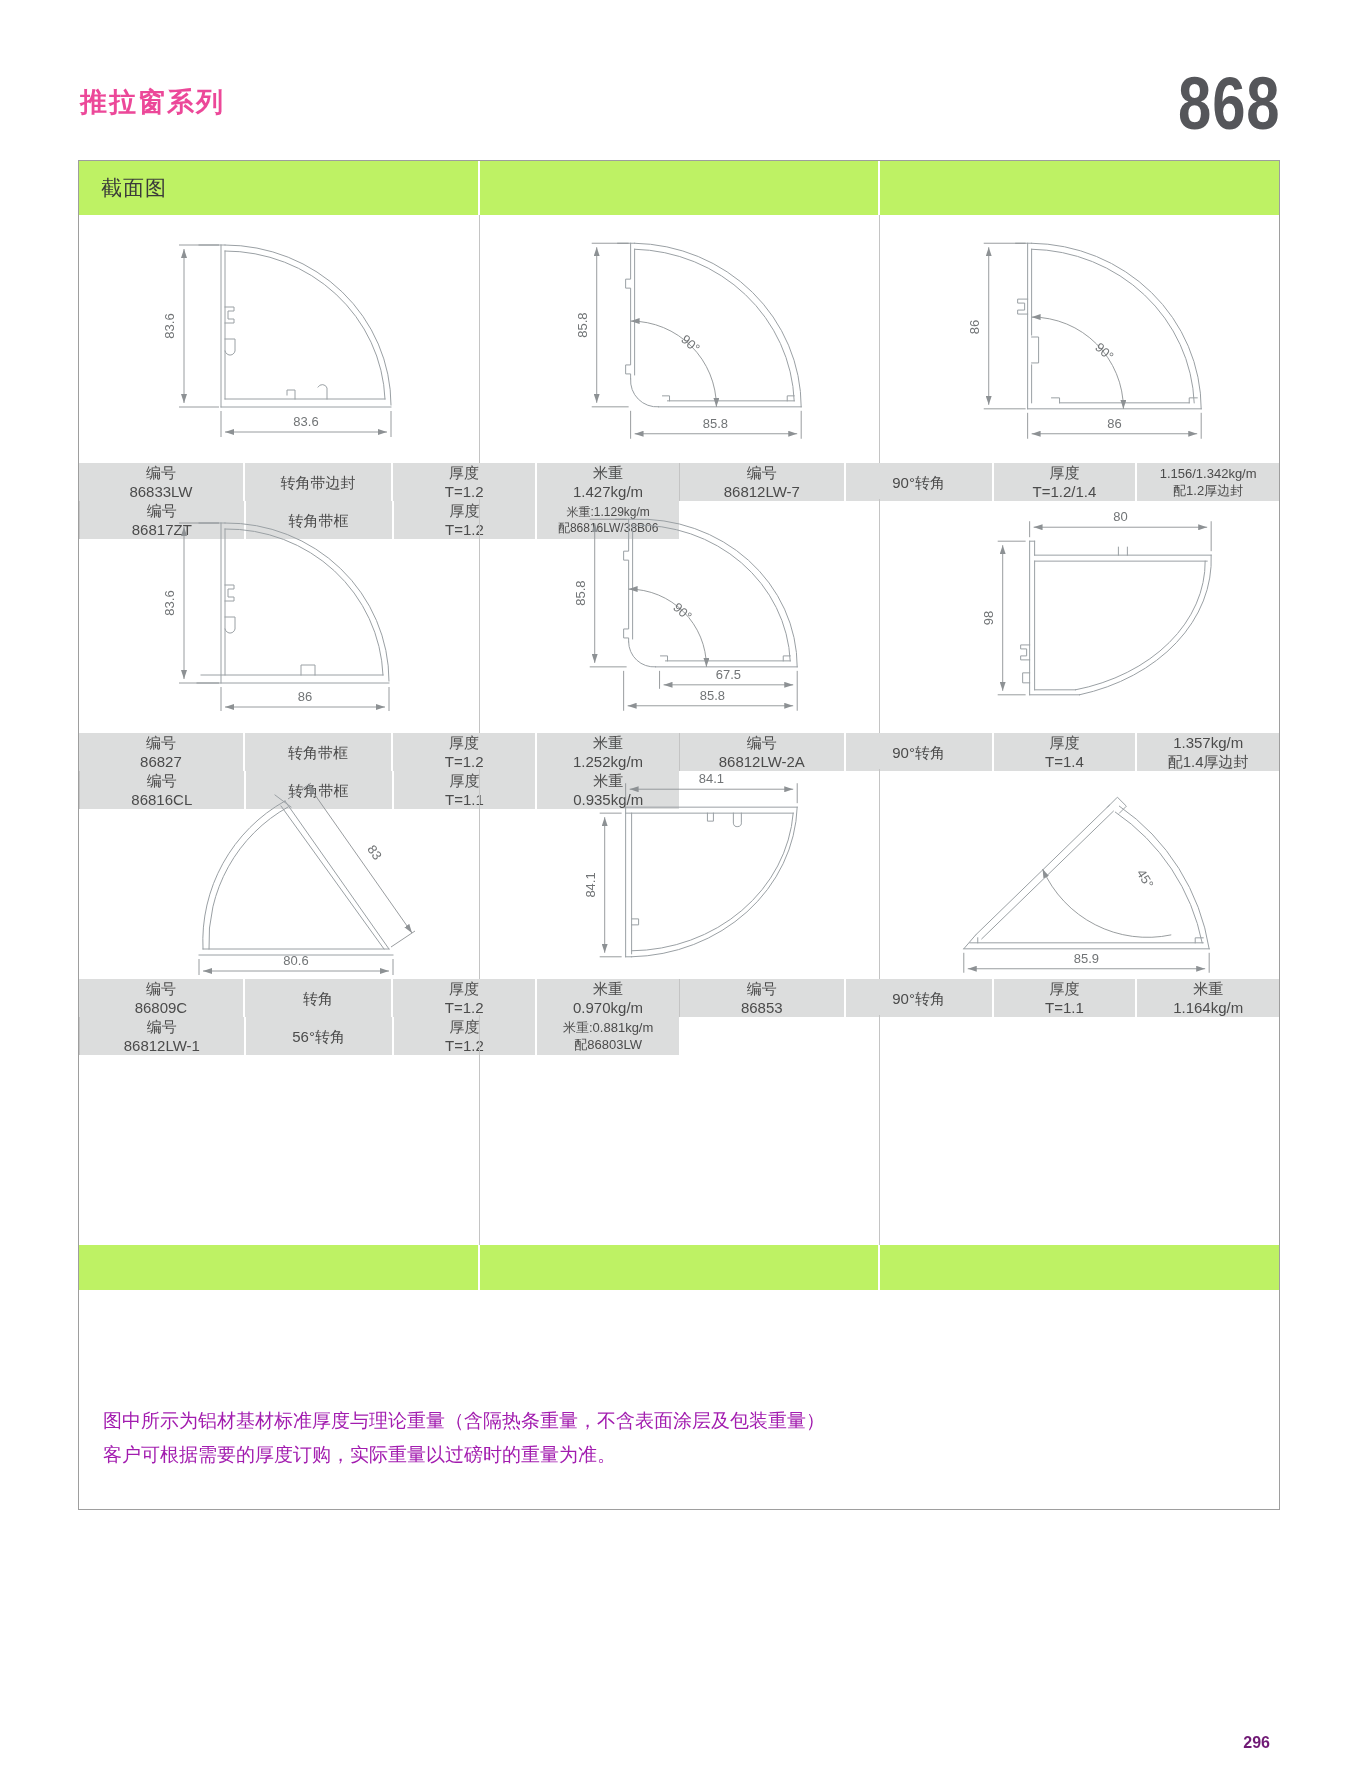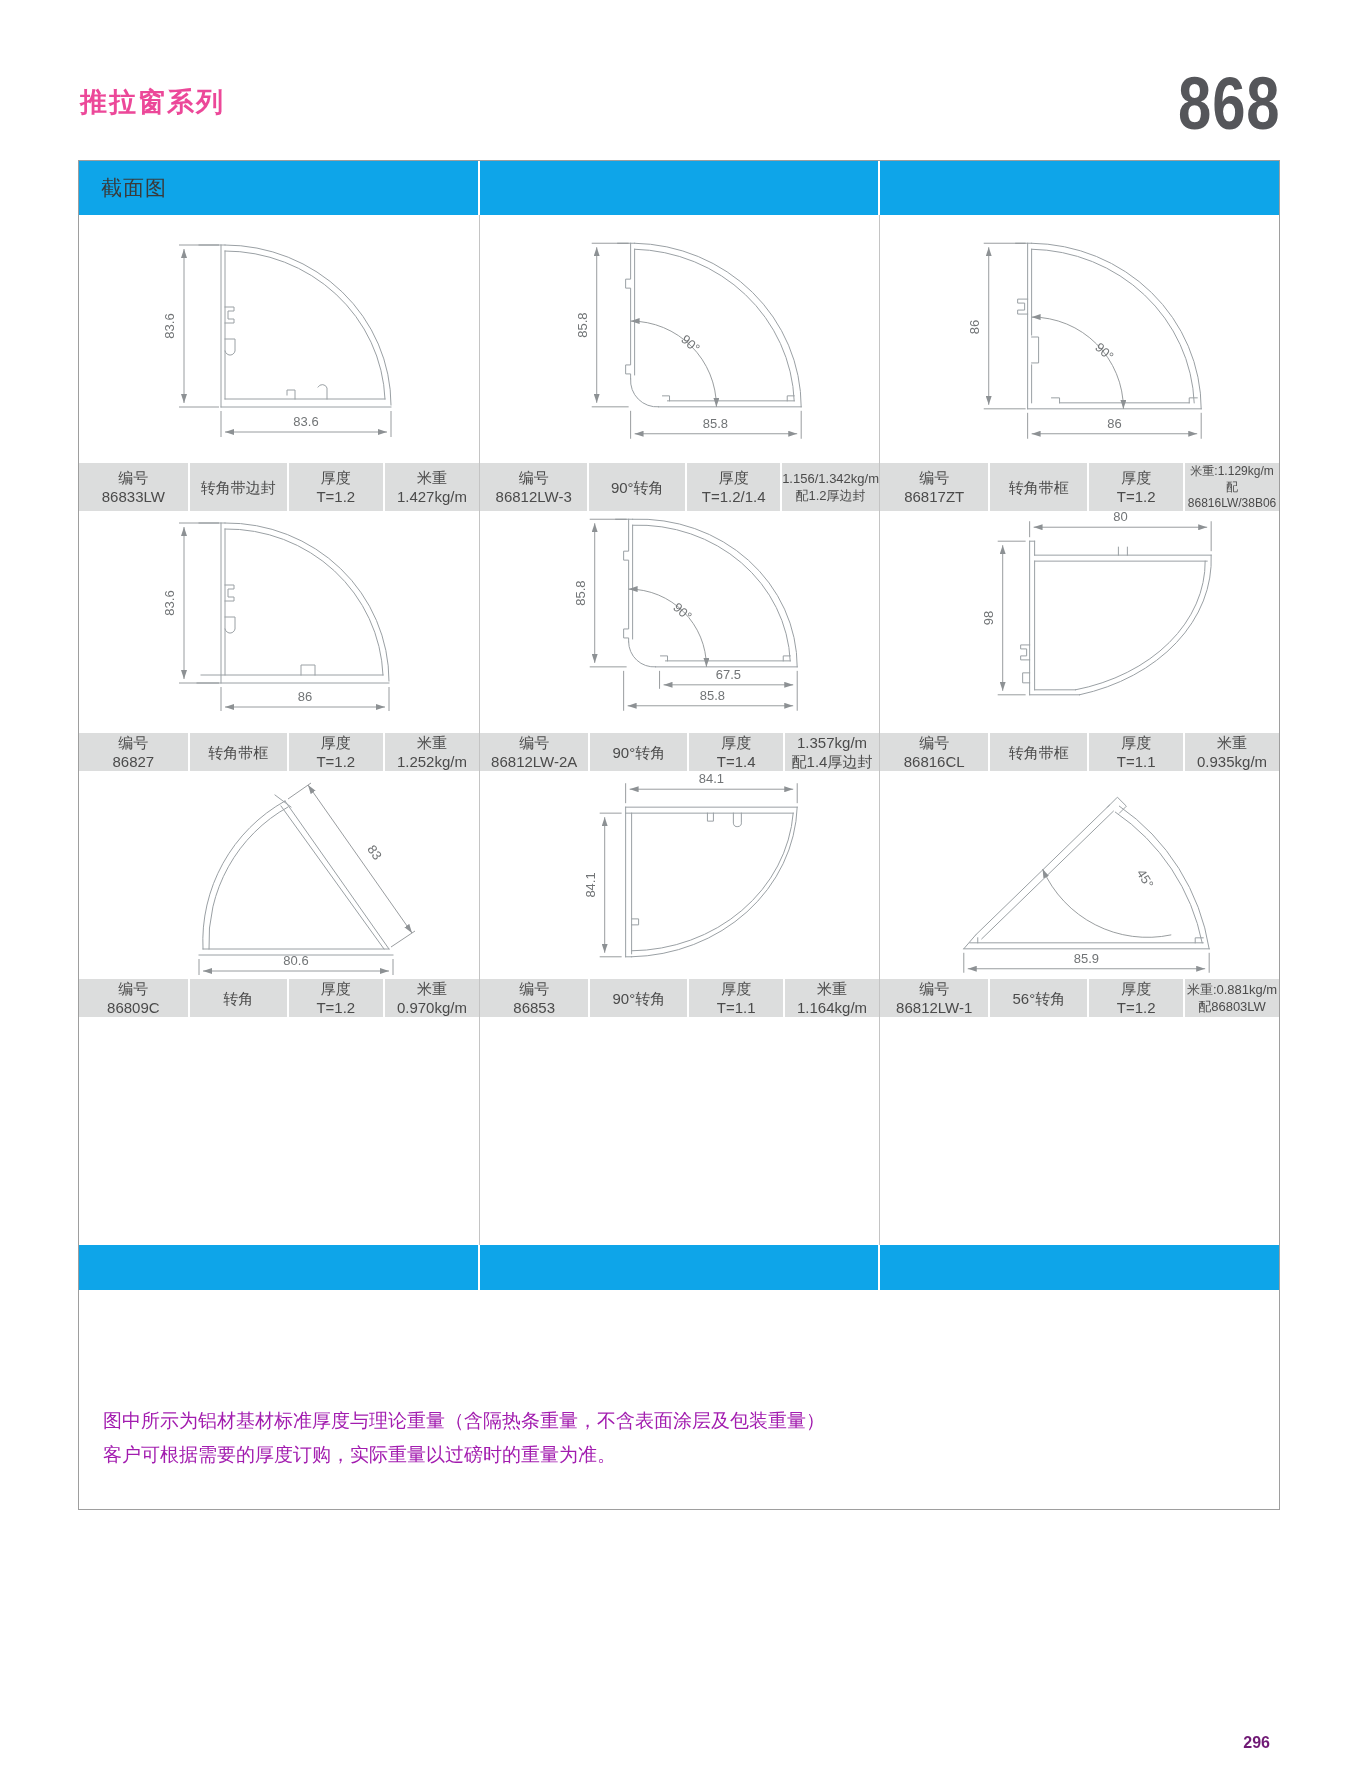--- a/index.html
+++ b/index.html
@@ -10,30 +10,30 @@
     color:#ec4899;letter-spacing:2px;}
   .big-num{position:absolute;right:78px;top:60px;font-size:68px;font-weight:700;color:#55565a;
     transform:scale(0.88,1.1);transform-origin:top right;letter-spacing:1px;}
 
   .sheet{position:absolute;left:78px;top:160px;width:1202px;border:1px solid #9e9e9e;
     box-sizing:border-box;background:#fff;}
 
   .shead,.gband{display:grid;grid-template-columns:1fr 1fr 1fr;gap:2px;background:#fff;}
   .shead{height:54px;}
   .gband{height:45px;}
-  .hcell{background:#0ea5e9;display:flex;align-items:center;}
+  .hcell{background:#bef264;display:flex;align-items:center;}
   .hcell.title{padding-left:22px;font-size:21px;color:#3a3a3a;letter-spacing:1px;}
 
   .drow{display:grid;grid-template-columns:1fr 1fr 1fr;background:#fff;}
   .h1{height:248px;} .h2{height:234px;} .h3{height:210px;} .hempty{height:230px;}
   .dcell{border-left:1px solid #c4c4c4;overflow:hidden;}
   .dcell:first-child{border-left:none;}
   .dcell svg{display:block;width:100%;height:100%;}
 
-  .srow{display:grid;grid-template-columns:1fr 1fr 1fr;height:36px;background:#fff;}
+  .srow{display:grid;grid-template-columns:1fr 1fr;height:36px;background:#fff;}
   .sgroup{display:grid;grid-template-columns:1.12fr 1fr 0.97fr 0.97fr;gap:2px;
     border-left:1px solid #c4c4c4;background:#fff;}
   .sgroup:first-child{border-left:none;}
   .scell{background:#dcdddd;display:flex;flex-direction:column;align-items:center;
     justify-content:center;text-align:center;font-size:15px;line-height:19px;color:#4b4b4b;}
   .scell.sm{font-size:13px;line-height:17px;}
   .scell.xs{font-size:12px;line-height:16px;text-align:center;}
 
   .notes{height:219px;box-sizing:border-box;padding:114px 30px 0 24px;
     font-size:19px;line-height:34px;color:#a21caf;}
@@ -177,21 +177,21 @@
             <span>T=1.2</span>
           </div>
         <div class="scell">
             <span>米重</span>
             <span>1.427kg/m</span>
           </div>
       </div>
       <div class="sgroup">
         <div class="scell">
             <span>编号</span>
-            <span>86812LW-3</span>
+            <span>86812LW-7</span>
           </div>
         <div class="scell">
             <span>90°转角</span>
           </div>
         <div class="scell">
             <span>厚度</span>
             <span>T=1.2/1.4</span>
           </div>
         <div class="scell sm">
             <span>1.156/1.342kg/m</span>

